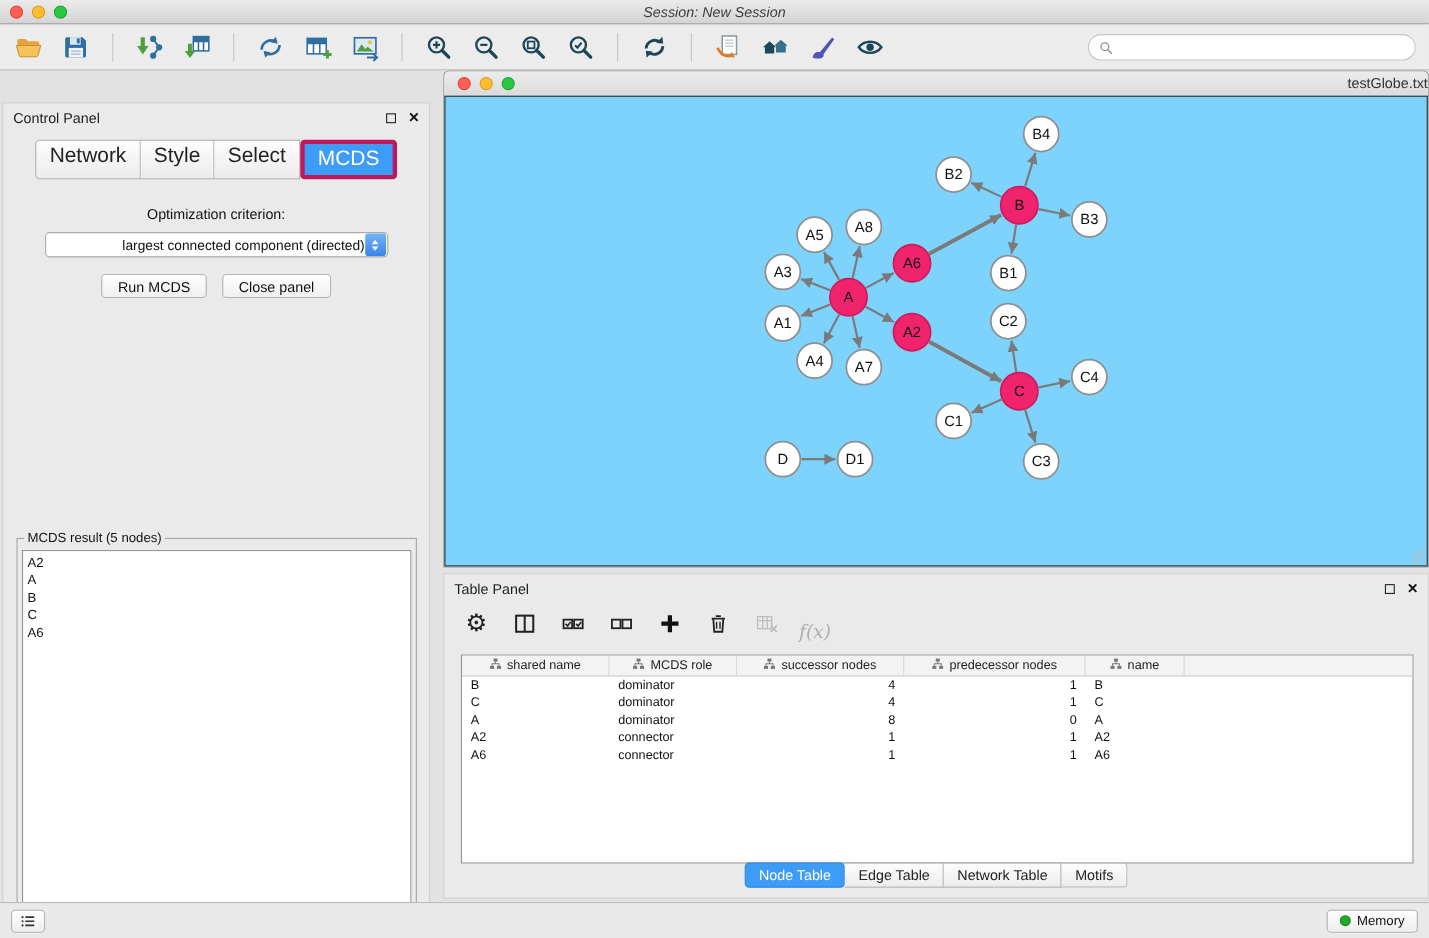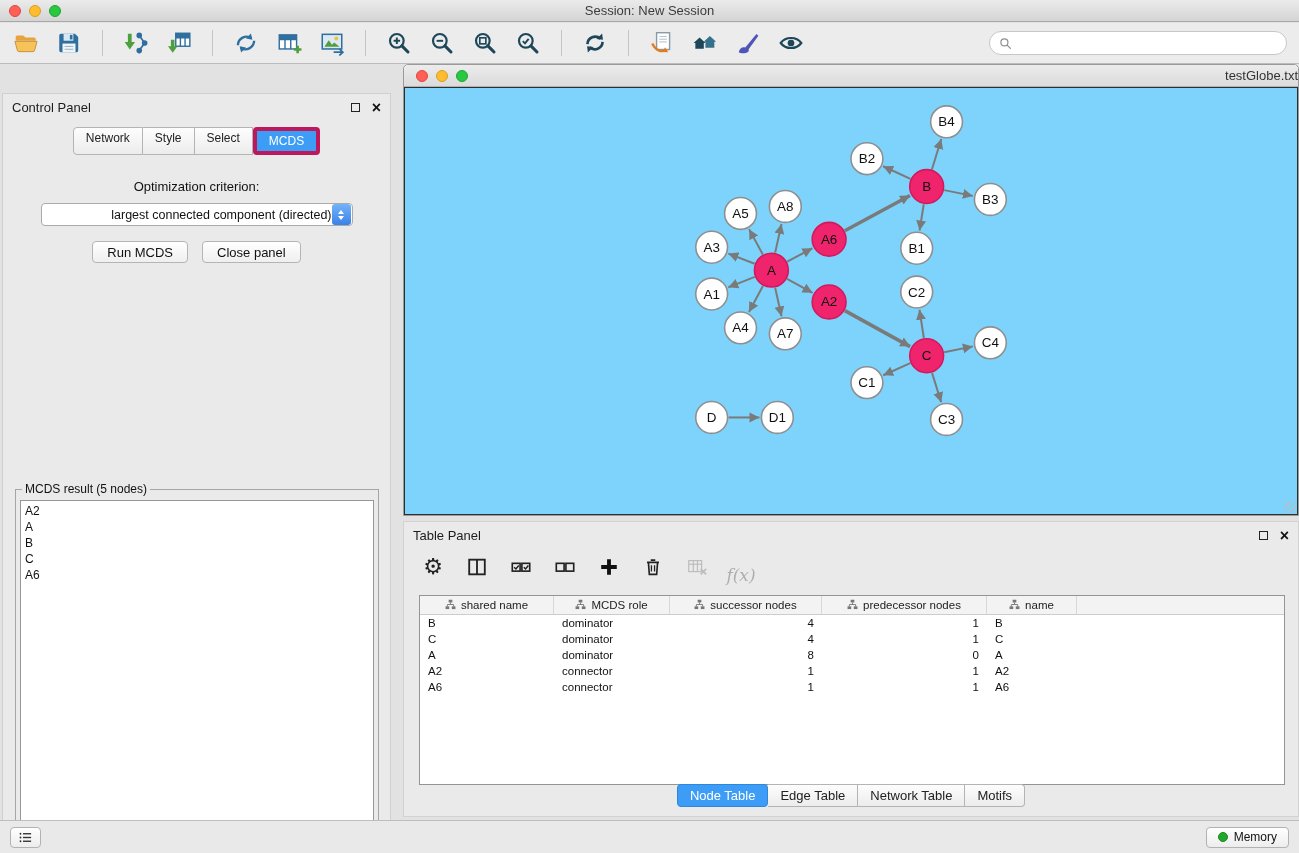--- a/index.html
+++ b/index.html
@@ -1,21 +1,21 @@
 <!DOCTYPE html>
 <html><head>
 <meta charset="utf-8">
 <style>
   * { box-sizing: border-box; margin: 0; padding: 0; }
   html,body { width:1299px; height:853px; overflow:hidden; }
   body { font-family:"Liberation Sans", sans-serif; background:#e2e2e2; position:relative; color:#111; }
 
   
   .titlebar { position:absolute; top:0; left:0; right:0; height:22px;
-    background:linear-gradient(#ebebeb,#d4d4d4); border-bottom:1px solid #a8a8a8; }
+    background:linear-gradient(#ebebeb,#d4d4d4); border-bottom:1px solid #a8a8a8;font-style:italic; }
   .traffic { position:absolute; left:9px; top:5px; display:flex; gap:8px; }
   .tl { width:12px; height:12px; border-radius:50%; display:inline-block; }
   .tl.red    { background:#ff5f57; border:1px solid #e0443e; }
   .tl.yellow { background:#febc2e; border:1px solid #d9a022; }
   .tl.green  { background:#28c840; border:1px solid #1fa52f; }
   .tl.small  { width:12px; height:12px; }
   .titlebar .title { text-align:center; line-height:21px; font-size:13px; color:#3c3c3c; }
 
   
   .toolbar { position:absolute; top:23px; left:0; right:0; height:41px; background:#ececec;
@@ -32,21 +32,21 @@
   
   .panel-header { height:27px; display:flex; align-items:center; padding:0 9px; font-size:13px; color:#1d1d1d; }
   .panel-controls { margin-left:auto; display:flex; gap:12px; align-items:center; }
   .float-box { width:9px; height:9px; border:1.5px solid #222; display:inline-block; }
   .close-x { font-size:16px; font-weight:bold; color:#111; line-height:1; }
 
   
   .control-panel { position:absolute; left:2px; top:65px; width:389px; height:753px;
     background:#eaeaea; border:1px solid #d0d0d0;margin-top:28px; }
   .cp-tabs { display:flex; justify-content:center; margin-top:6px; }
-  .cp-tab { font-size:12px; padding:3px 12px; background:linear-gradient(#fdfdfd,#ececec);
+  .cp-tab { font-size:19px; padding:3px 12px; background:linear-gradient(#fdfdfd,#ececec);
     border:1px solid #b4b4b4; border-left:none; color:#222; cursor:default; }
   .cp-tab:first-child { border-left:1px solid #b4b4b4; border-radius:4px 0 0 4px; }
   .cp-tab:last-child { border-radius:0 4px 4px 0; }
   .cp-tab.active { background:#3d9df6; color:#fff; border:4px solid #be185d; border-radius:4px; }
   .opt-label { text-align:center; margin-top:24px; font-size:13px; }
   .combo { margin:9px auto 0; width:312px; height:23px; background:#fff; border:1px solid #aaa;
     border-radius:4px; display:flex; align-items:center; overflow:hidden;text-align:right; }
   .combo-text { font-size:12.5px; padding-left:8px; flex:1; white-space:nowrap; }
   .combo-stepper { width:19px; height:21px; margin-right:1px; border-radius:3px;
     background:linear-gradient(#74b3f9,#3b82e8); display:flex; flex-direction:column;

